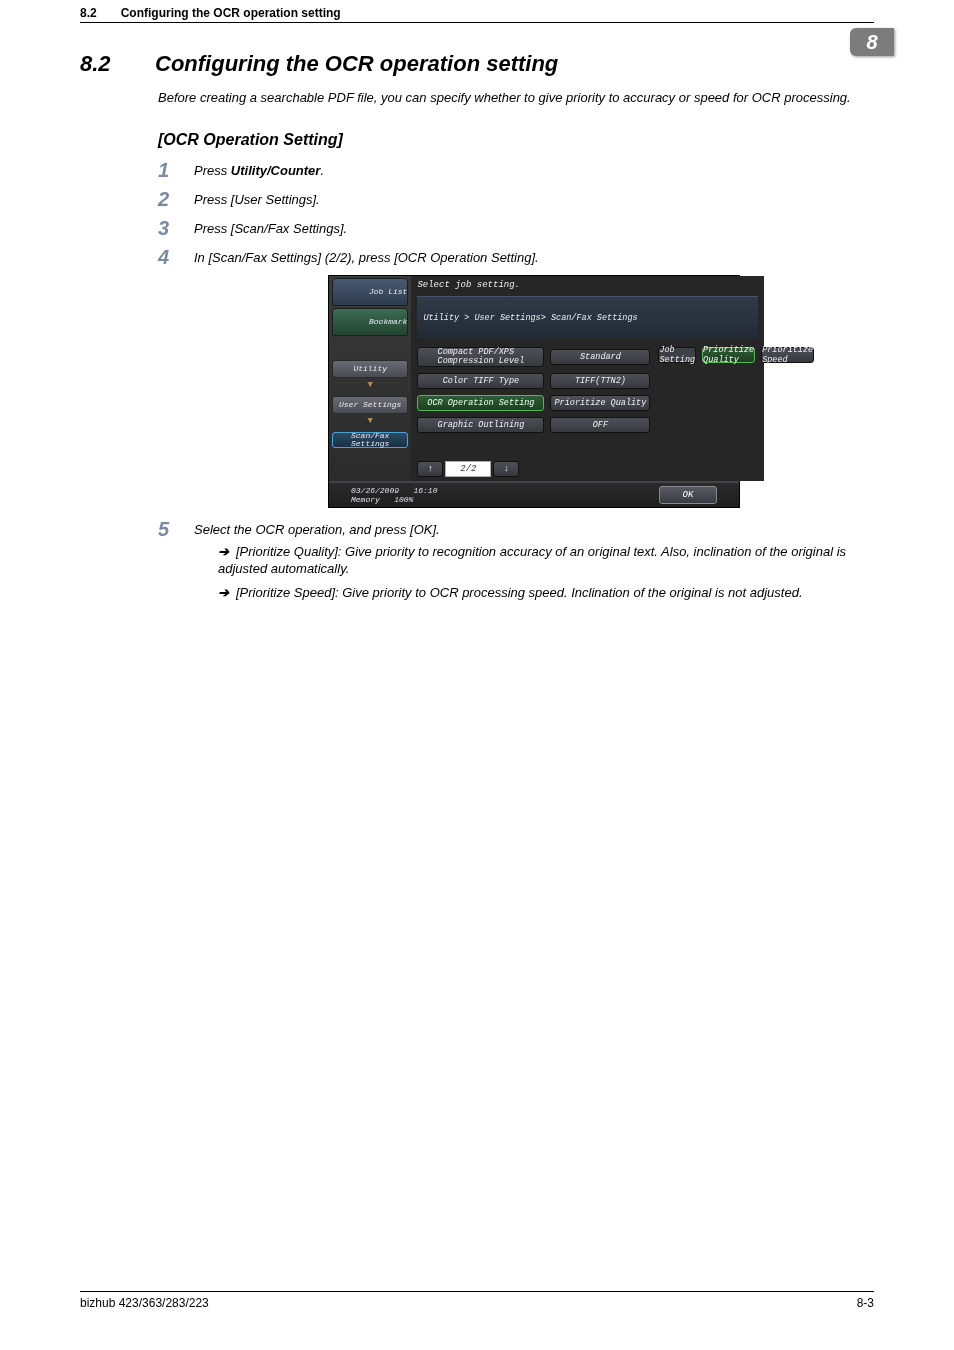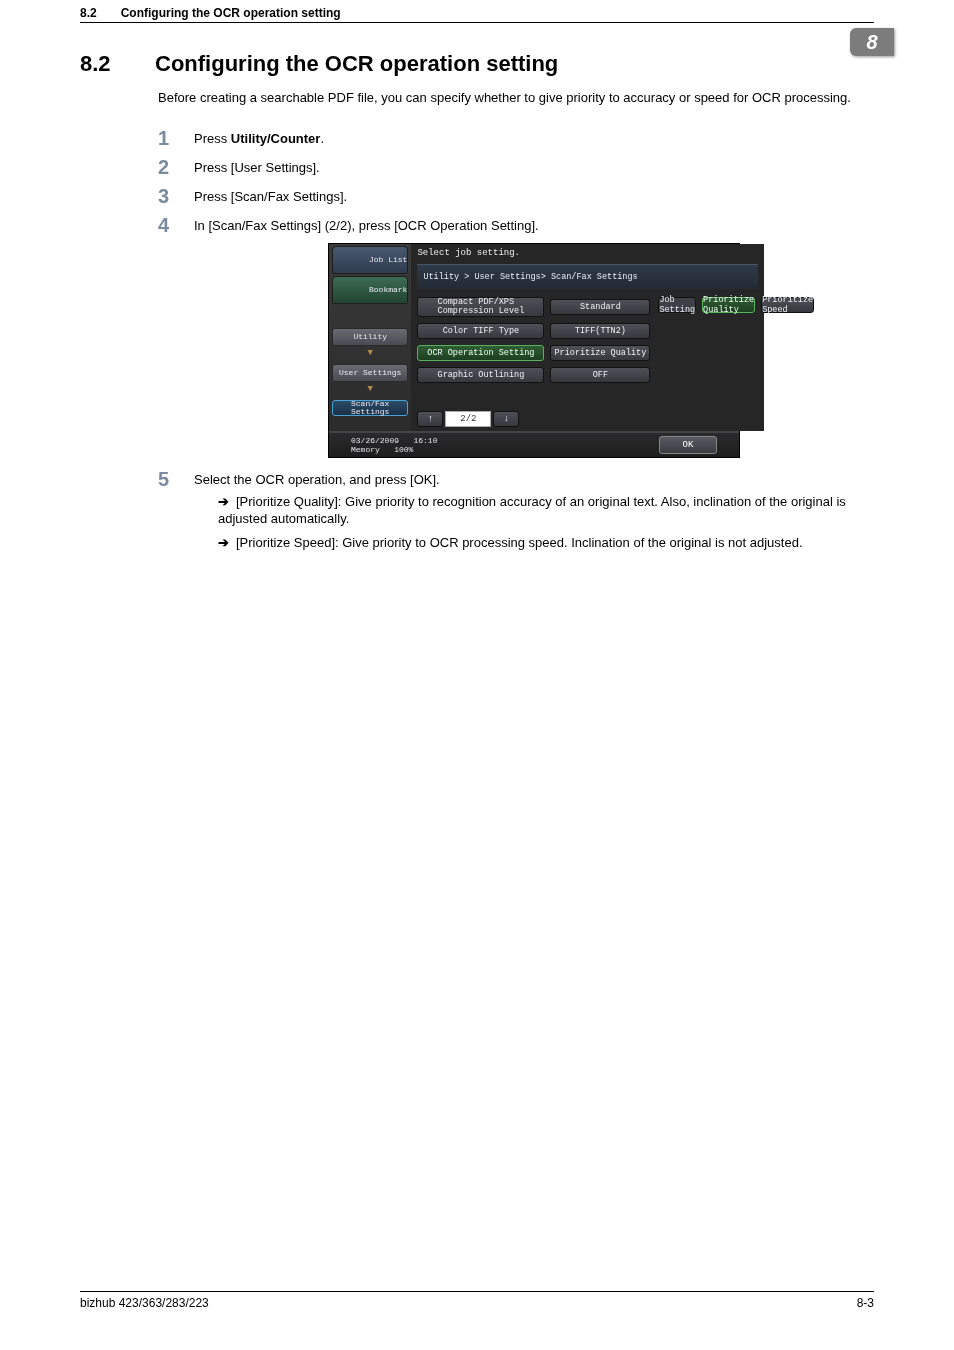--- a/index.html
+++ b/index.html
@@ -41,20 +41,21 @@
       display: flex;
       align-items: center;
       justify-content: center;
       color: #fff;
       font-size: 20px;
       font-weight: bold;
       font-style: italic;
     }
     .content {
       margin: 28px 80px 0 80px;
+      font-style: italic;
     }
     h1.section-title {
       font-size: 22px;
       font-weight: bold;
       margin-bottom: 12px;
     }
     h1 .numlabel {
       display: inline-block;
       width: 75px;
       font-size: 22px;
@@ -174,21 +175,21 @@
       background: #262626;
       padding: 4px 6px;
       display: flex;
       flex-direction: column;
     }
     .instr { font-size: 9px; color:#eee; margin-bottom: 6px; }
     .path-bar {
       background: linear-gradient(#303b48,#222a34);
       border-top: 1px solid #44556a;
       font-size: 8.5px;
-      padding: 7px 6px;
+      padding: 16px 6px;
       color:#e6eef7;
       margin-bottom: 8px;
     }
     .setting-row { display:flex; align-items:center; gap:6px; }
     .row-btn {
       height: 16px;
       border-radius: 3px;
       border: 1px solid #111;
       background: linear-gradient(#4f4f57,#38383f);
       display:flex; align-items:center; justify-content:center;
@@ -265,20 +266,21 @@
 <div class="chapter-tab">8</div>
 
 <div class="content">
 
   <h1 class="section-title">
     <span class="numlabel">8.2</span><span>Configuring the OCR operation setting</span>
   </h1>
 
   <p class="intro-para">Before creating a searchable PDF file, you can specify whether to give priority to accuracy or speed for OCR processing.</p>
 
+  <h2 class="subheading">[OCR Operation Setting]</h2>
 
   <ol class="steps">
     <li>
       <span>Press </span><b>Utility/Counter</b><span>.</span>
     </li>
     <li>Press [User Settings].</li>
     <li>Press [Scan/Fax Settings].</li>
     <li>
       <span>In [Scan/Fax Settings] (2/2), press [OCR Operation Setting].</span>
 

